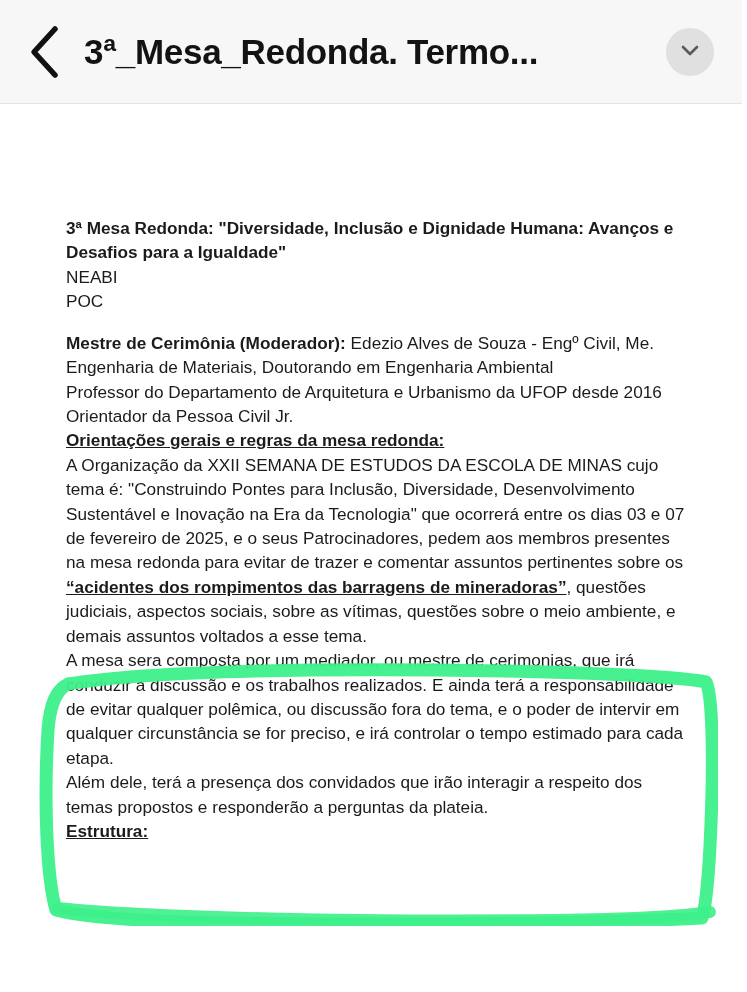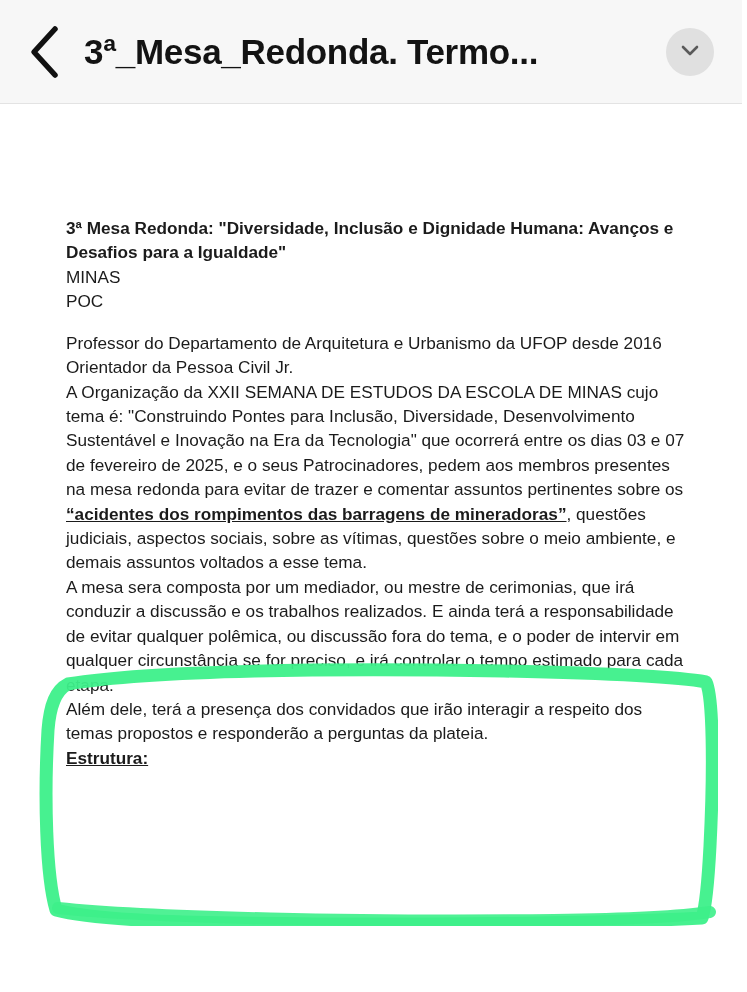--- a/index.html
+++ b/index.html
@@ -114,29 +114,33 @@
       </span>
     </div>
   </div>
 
   <div class="doc-area">
 
     <div class="doc-text">
 
       <p class="b">3ª Mesa Redonda: "Diversidade, Inclusão e Dignidade Humana: Avanços e Desafios para a Igualdade"</p>
 
-      <p>MINAS</p>
+      <p>NEABI</p>
       <p>POC</p>
 
       <div class="gap"></div>
 
 
+      <p>
+        <span class="b">Mestre de Cerimônia (Moderador):</span><span> Edezio Alves de Souza - Engº Civil, Me. Engenharia de Materiais, Doutorando em Engenharia Ambiental</span>
+      </p>
       <p>Professor do Departamento de Arquitetura e Urbanismo da UFOP desde 2016</p>
       <p>Orientador da Pessoa Civil Jr.</p>
 
+      <p class="bu sec-orient">Orientações gerais e regras da mesa redonda:</p>
 
       <p class="sec-after">
         <span>A Organização da XXII SEMANA DE ESTUDOS DA ESCOLA DE MINAS cujo tema é: "Construindo Pontes para Inclusão, Diversidade, Desenvolvimento Sustentável e Inovação na Era da Tecnologia" que ocorrerá entre os dias 03 e 07 de fevereiro de 2025, e o seus Patrocinadores, pedem aos membros presentes na mesa redonda para evitar de trazer e comentar assuntos pertinentes sobre os </span><span class="bu">“acidentes dos rompimentos das barragens de mineradoras”</span><span>, questões judiciais, aspectos sociais, sobre as vítimas, questões sobre o meio ambiente, e demais assuntos voltados a esse tema.</span>
       </p>
 
       <p>A mesa sera composta por um mediador, ou mestre de cerimonias, que irá conduzir a discussão e os trabalhos realizados. E ainda terá a responsabilidade de evitar qualquer polêmica, ou discussão fora do tema, e o poder de intervir em qualquer circunstância se for preciso, e irá controlar o tempo estimado para cada etapa.</p>
       <p>Além dele, terá a presença dos convidados que irão interagir a respeito dos temas propostos e responderão a perguntas da plateia.</p>
 
       <p class="bu">Estrutura:</p>
     </div>

